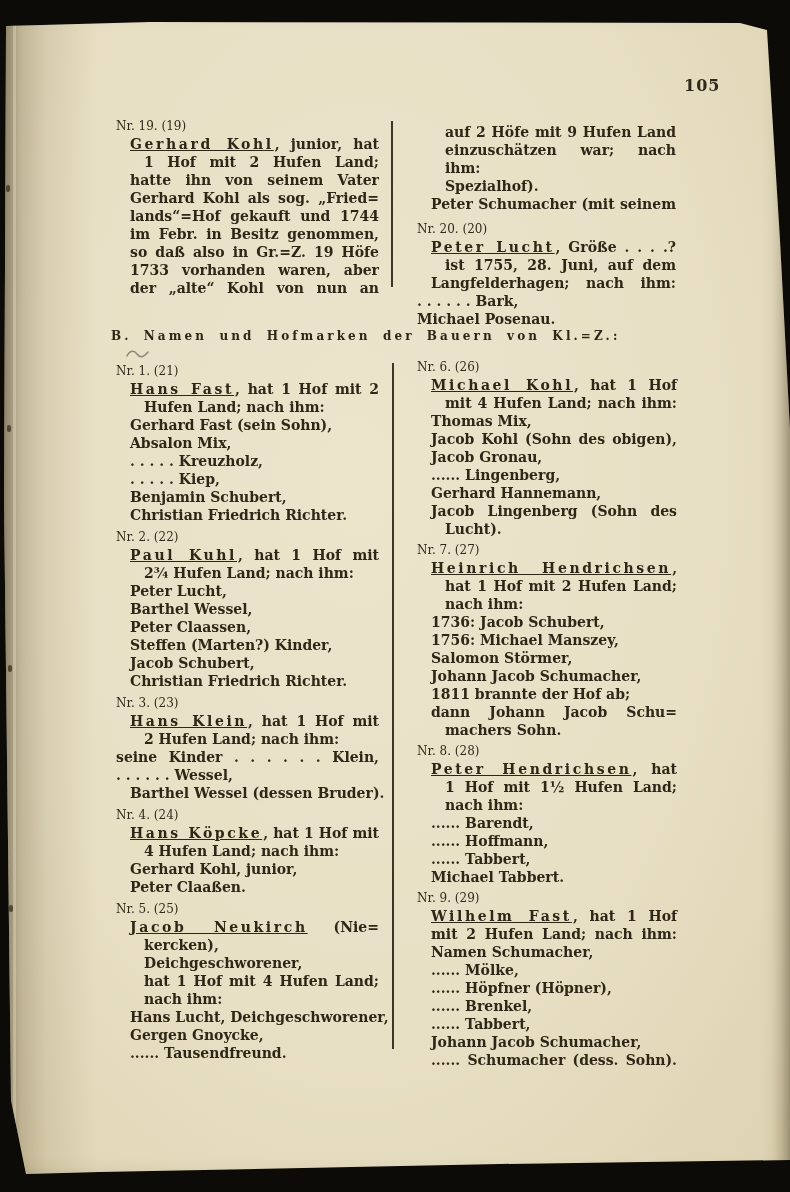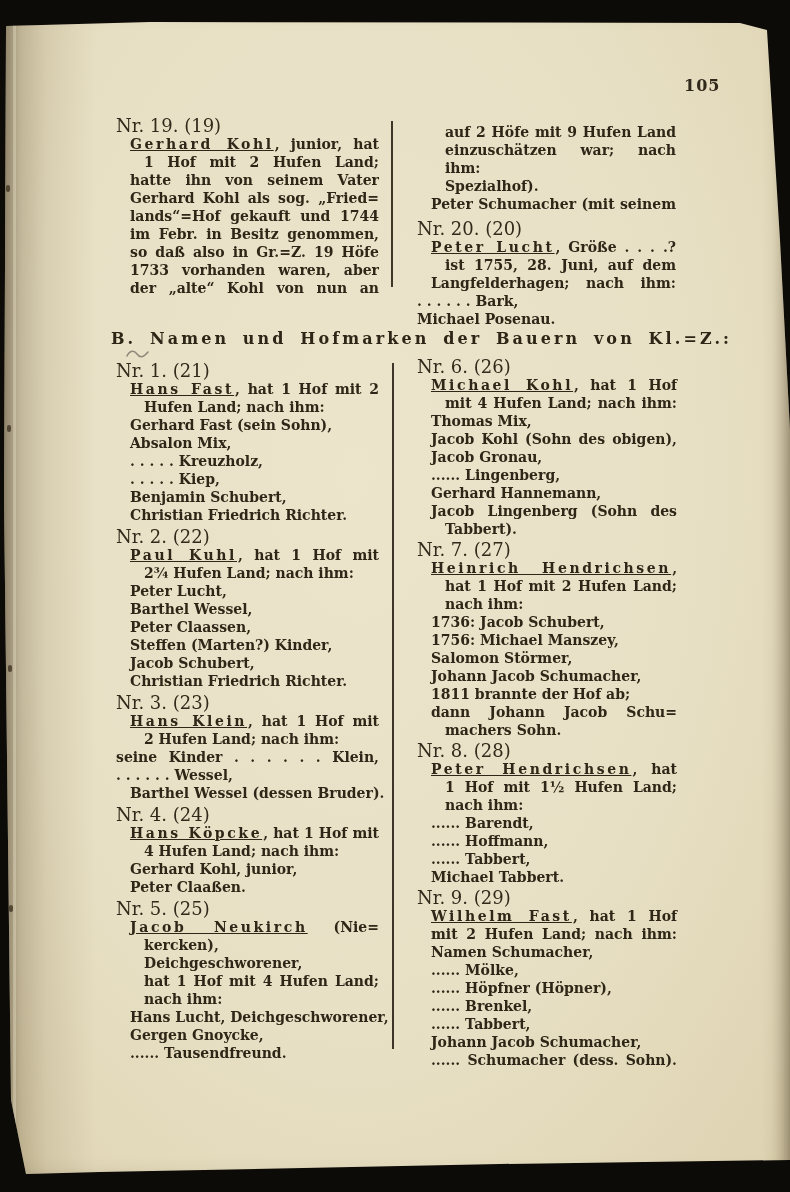--- a/index.html
+++ b/index.html
@@ -35,38 +35,38 @@
   .speck{position:absolute;width:4px;height:7px;border-radius:2px;background:#39301f;opacity:.75;}
 
   
   .content{position:absolute;inset:0;}
   .page-number{
     position:absolute;left:684px;top:76px;
     font:bold 16px "DejaVu Serif",serif;color:#30281a;letter-spacing:1px;
   }
   .section-heading{
     position:absolute;left:111px;top:329px;white-space:nowrap;
-    font-family:"DejaVu Serif",serif;font-weight:bold;font-size:16px;
+    font-family:"DejaVu Serif",serif;font-weight:bold;font-size:12px;
     letter-spacing:3.1px;word-spacing:5px;color:#2d2616;
   }
   .rule{position:absolute;width:2px;background:#3e3528;}
   .rule-top{left:391px;top:121px;height:166px;}
   .rule-bottom{left:392px;top:363px;height:686px;}
 
   .col{position:absolute;}
   .col-top-left{left:116px;top:117px;width:263px;}
   .col-top-right{left:417px;top:123px;width:259px;}
   .col-bottom-left{left:116px;top:362px;width:263px;}
   .col-bottom-right{left:417px;top:358px;width:260px;}
   .col-bottom-left .entry + .entry{margin-top:4px;}
   .col-bottom-right .entry + .entry{margin-top:3px;}
   .col-top-right .entry + .entry{margin-top:7px;}
 
   .entry-num{
-    font-family:"DejaVu Serif",serif;font-size:18px;font-weight:normal;
+    font-family:"DejaVu Serif",serif;font-size:12px;font-weight:normal;
     color:#33291a;line-height:18px;
   }
   .line{
     font-family:"DejaVu Serif",serif;font-size:14px;font-weight:bold;
     color:#2e2616;line-height:18px;white-space:nowrap;
   }
   .line.j{white-space:normal;text-align:justify;text-align-last:justify;}
   .line.i1{padding-left:14px;}
   .line.i2{padding-left:28px;}
   .sp{letter-spacing:2.6px;margin-right:1px;text-decoration:underline;}
@@ -181,21 +181,21 @@
           <div class="entry">
             <div class="entry-num">Nr. 6. (26)</div>
             <div class="line i1 j"><span class="sp">Michael Kohl</span>, hat 1 Hof</div>
             <div class="line i2 j">mit 4 Hufen Land; nach ihm:</div>
             <div class="line i1">Thomas Mix,</div>
             <div class="line i1 j">Jacob Kohl (Sohn des obigen),</div>
             <div class="line i1">Jacob Gronau,</div>
             <div class="line i1">...... Lingenberg,</div>
             <div class="line i1">Gerhard Hannemann,</div>
             <div class="line i1 j">Jacob Lingenberg (Sohn des</div>
-            <div class="line i2">Tabbert).</div>
+            <div class="line i2">Lucht).</div>
           </div>
           <div class="entry">
             <div class="entry-num">Nr. 7. (27)</div>
             <div class="line i1 j"><span class="sp">Heinrich Hendrichsen</span>,</div>
             <div class="line i2 j">hat 1 Hof mit 2 Hufen Land;</div>
             <div class="line i2">nach ihm:</div>
             <div class="line i1">1736: Jacob Schubert,</div>
             <div class="line i1">1756: Michael Manszey,</div>
             <div class="line i1">Salomon Störmer,</div>
             <div class="line i1">Johann Jacob Schumacher,</div>

